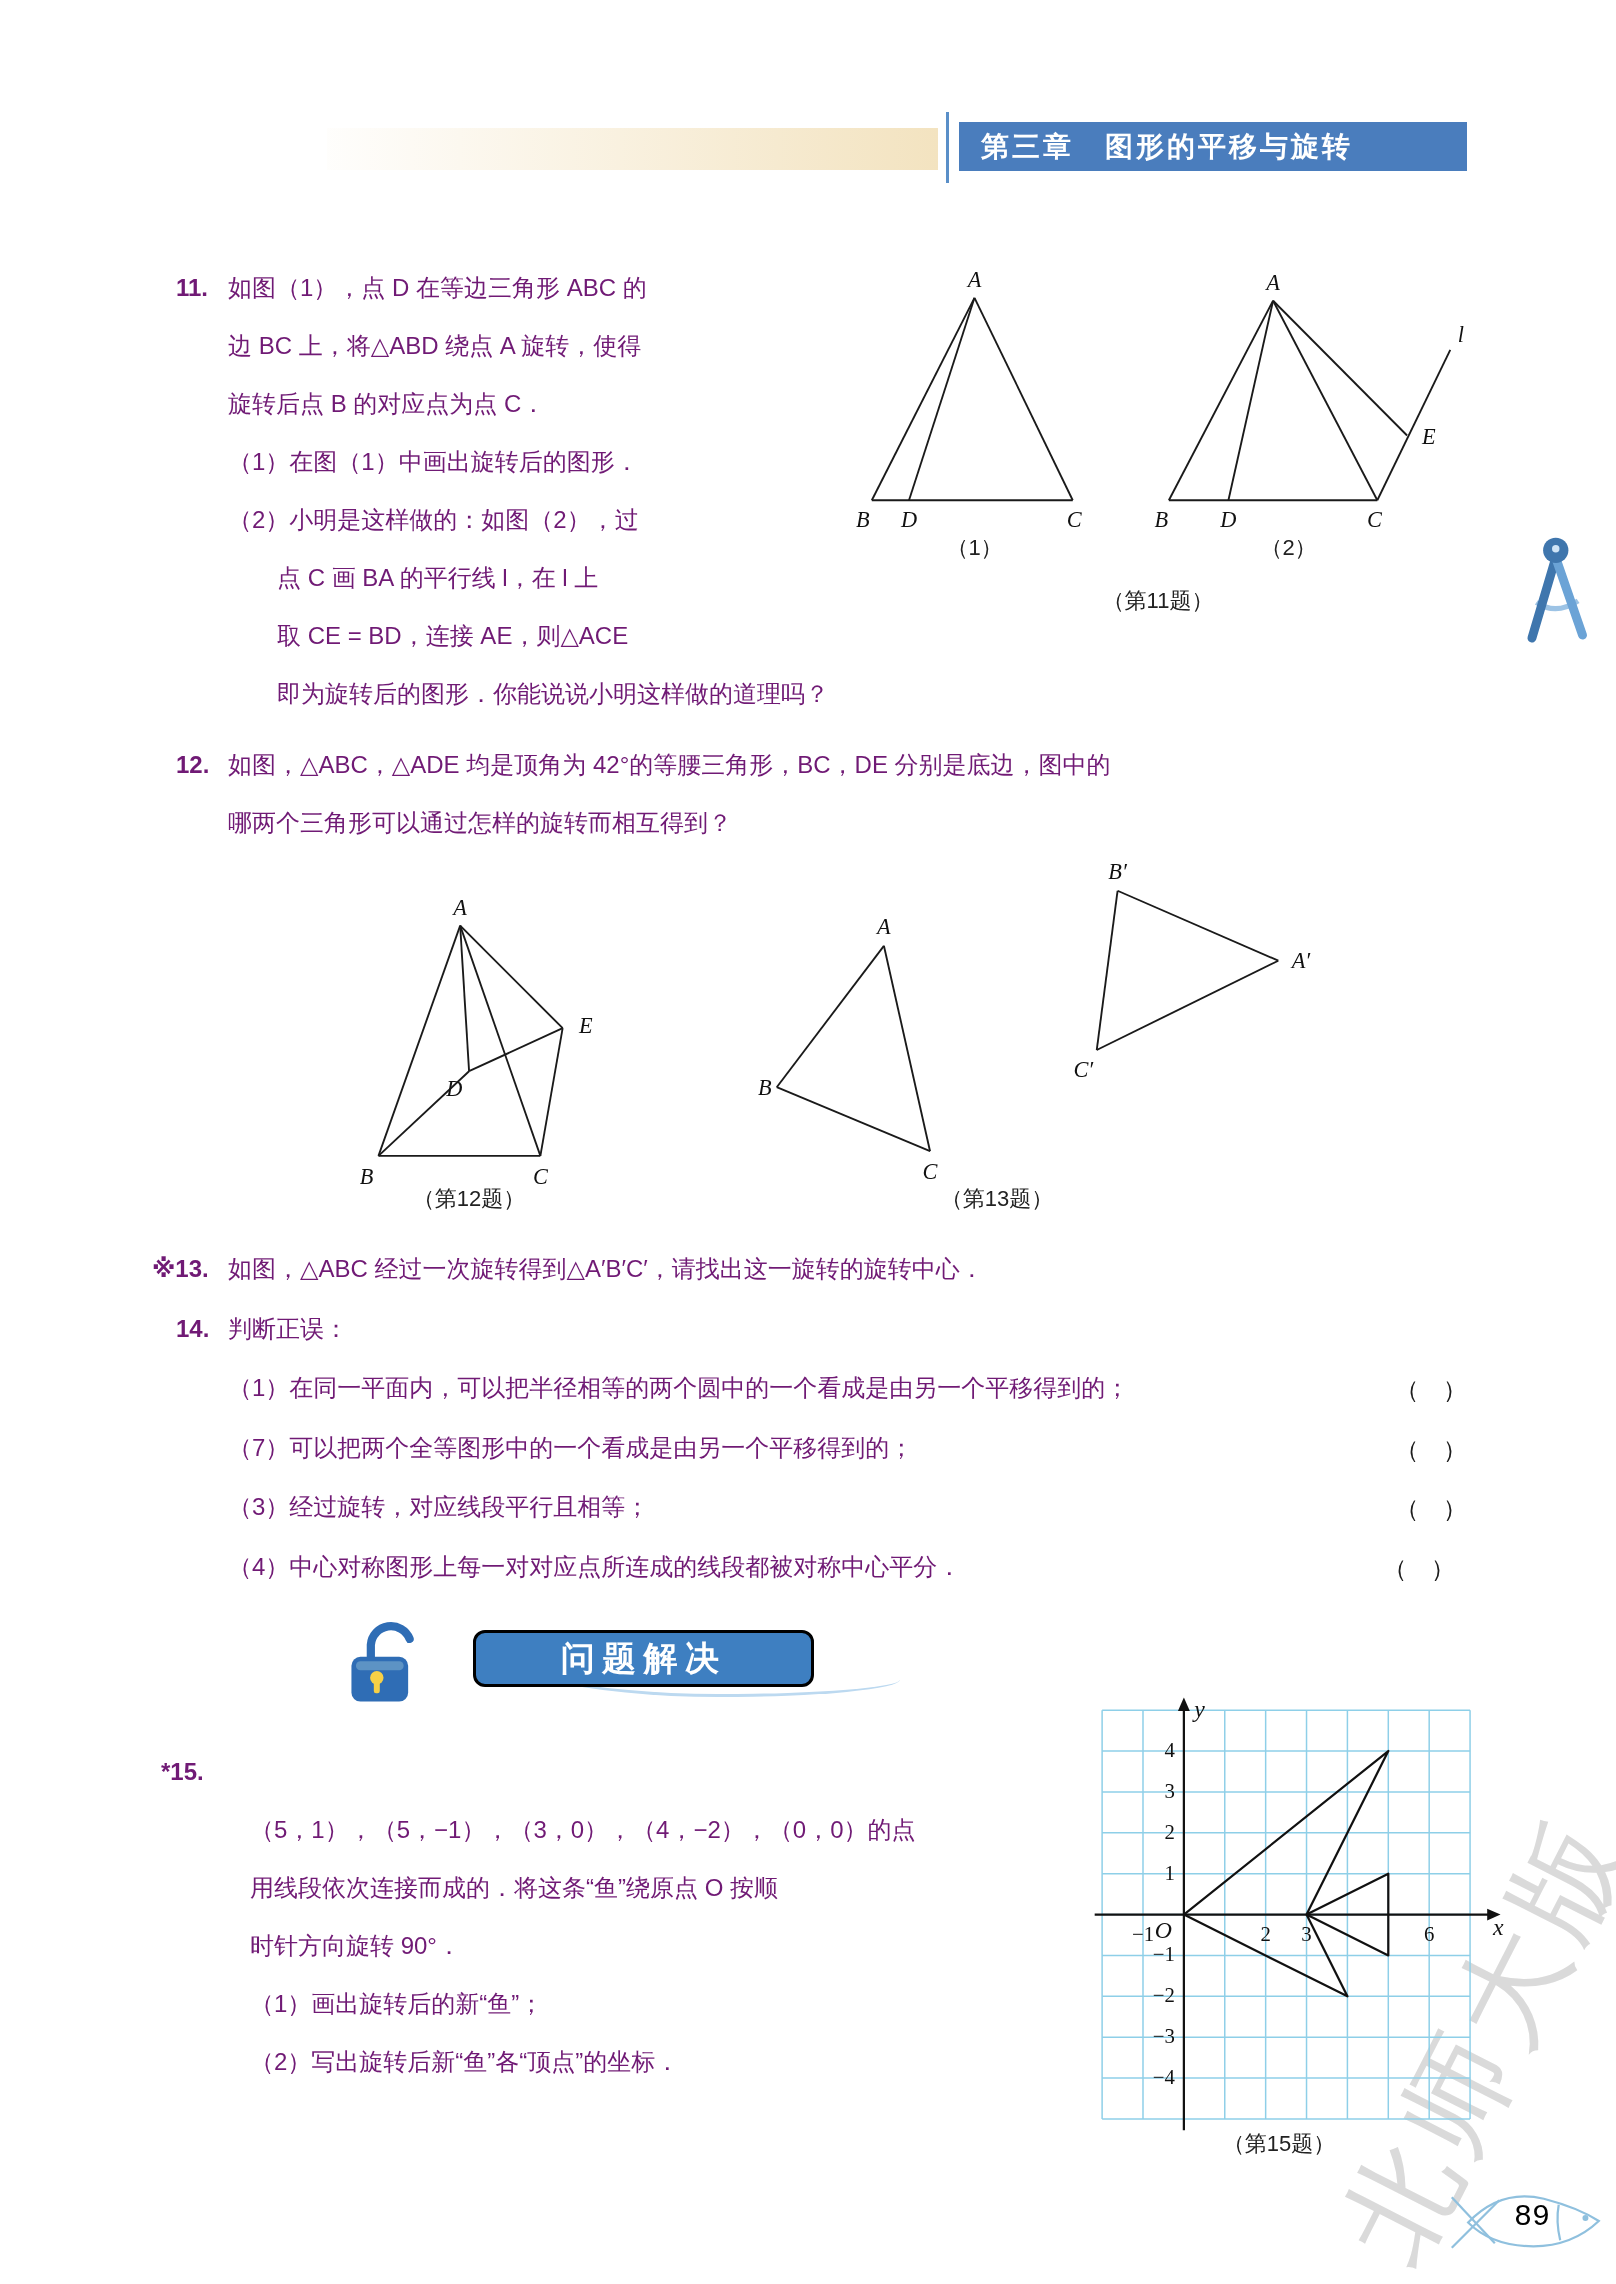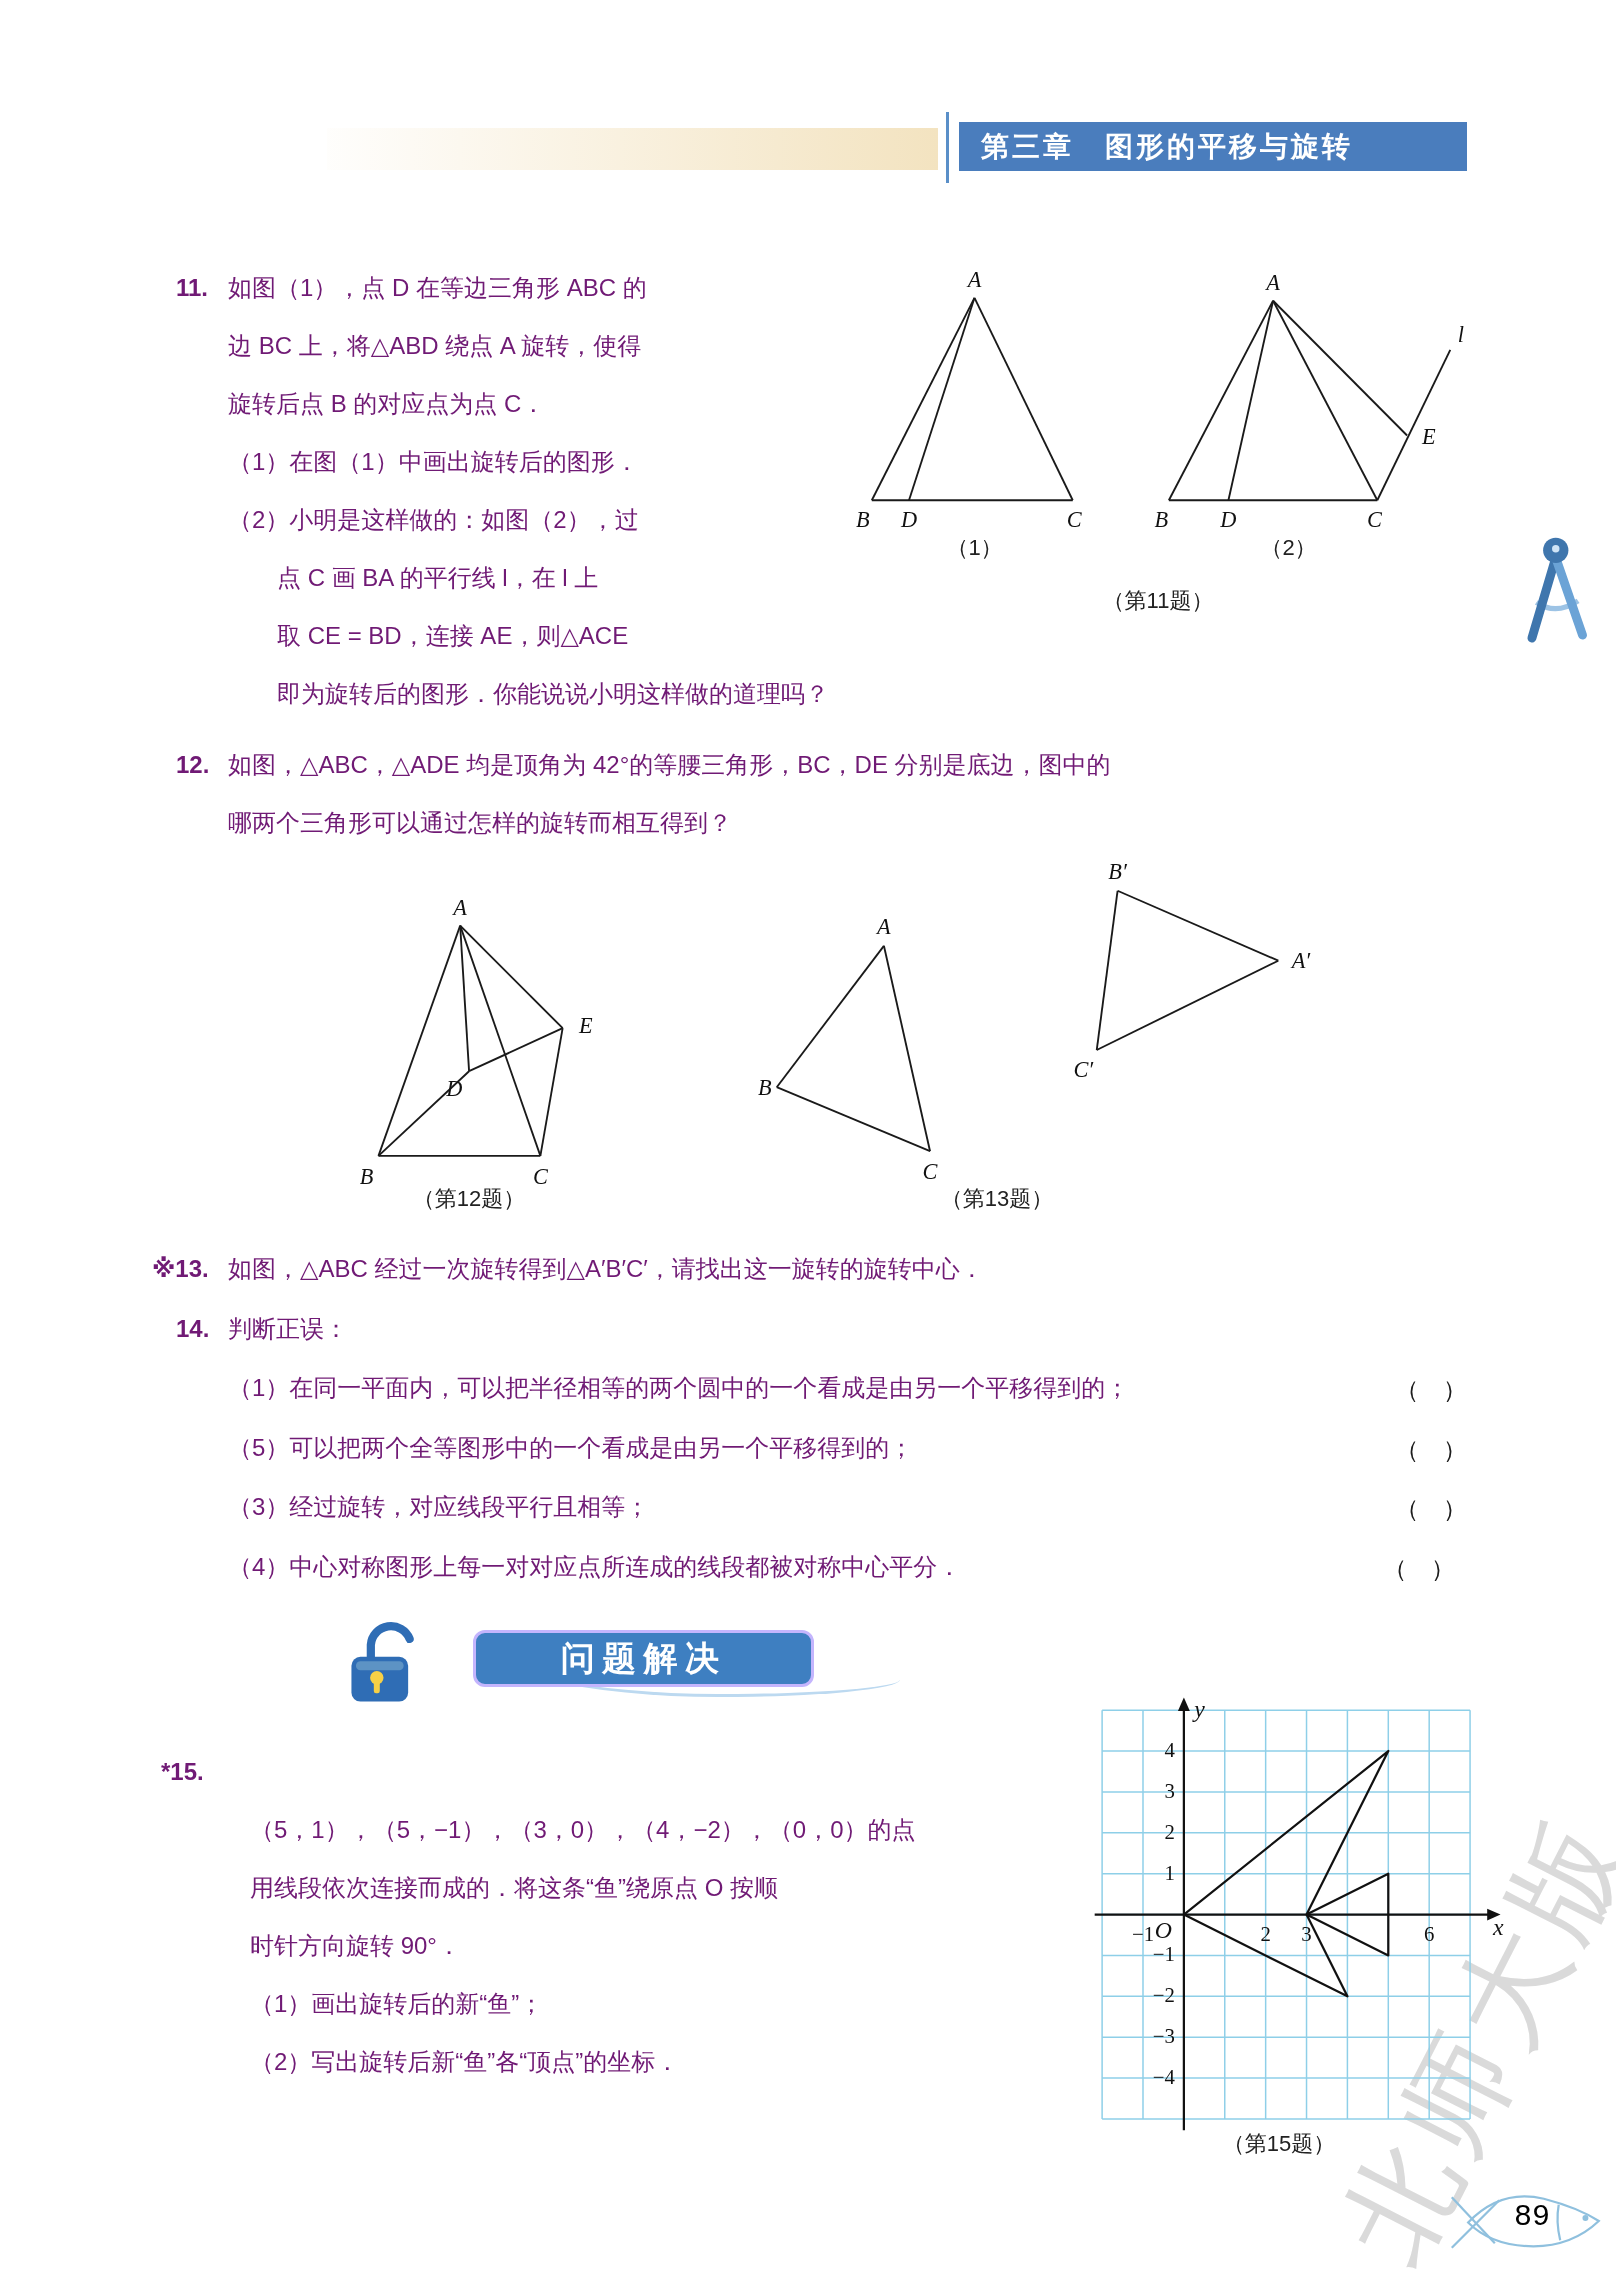--- a/index.html
+++ b/index.html
@@ -26,21 +26,21 @@
   .edge{stroke:#1a1a1a;stroke-width:2.5;fill:none;}
   .vlabel{font:italic 30px "Liberation Serif","DejaVu Serif",serif;fill:#111;}
   .tick{font:28px "Liberation Serif","DejaVu Serif",serif;fill:#111;}
   .axlabel{font:italic 32px "Liberation Serif","DejaVu Serif",serif;fill:#111;}
   #grid-lines line{stroke:#8ecfe8;stroke-width:2;}
   .axis{stroke:#111;stroke-width:3;fill:none;}
   .arrow{fill:#111;}
   #fish-poly{fill:none;stroke:#111;stroke-width:3;stroke-linejoin:round;}
   
   .solve-badge{position:absolute;left:473px;top:1630px;width:341px;height:57px;
-    background:#3e7fc1;border:3px solid #c4b5fd;border-radius:12px;
+    background:#3e7fc1;border:3px solid #000000;border-radius:12px;
     color:#fff;font-size:34px;font-weight:bold;letter-spacing:7.4px;
     display:flex;align-items:center;justify-content:center;box-sizing:border-box;}
   .swoosh{position:absolute;left:476px;top:1636px;width:424px;height:58px;
     border-bottom:3px solid #bcd9f0;border-radius:0 0 45% 60%/0 0 30% 100%;}
   .paren{position:absolute;font-size:24px;}
   .watermark{position:absolute;left:1487px;top:2038px;width:0;height:0;z-index:0;}
   .watermark span{position:absolute;transform:translate(-50%,-50%) rotate(-63deg);
     white-space:nowrap;font-size:112px;letter-spacing:9px;color:#bcbcbc;opacity:0.55;
     font-family:"Liberation Serif","DejaVu Serif",serif;}
   .page-num{position:absolute;left:1514px;top:2200px;font-size:30px;color:#000000;font-family:Liberation Mono, monospace;}
@@ -153,21 +153,21 @@
 
   <div class="txt num" style="left:152px;top:1255px;">※13.</div>
   <div class="txt" style="left:228px;top:1255px;">如图，△ABC 经过一次旋转得到△A′B′C′，请找出这一旋转的旋转中心．</div>
 
   <div class="txt num" style="left:176px;top:1315px;">14.</div>
   <div class="txt" style="left:228px;top:1315px;">判断正误：</div>
 
   <div class="txt" style="left:228px;top:1374px;">（1）在同一平面内，可以把半径相等的两个圆中的一个看成是由另一个平移得到的；</div>
   <div class="paren" style="left:1395px;top:1374px;">（　）</div>
 
-  <div class="txt" style="left:228px;top:1434px;">（5）可以把两个全等图形中的一个看成是由另一个平移得到的；</div>
+  <div class="txt" style="left:228px;top:1434px;">（7）可以把两个全等图形中的一个看成是由另一个平移得到的；</div>
   <div class="paren" style="left:1395px;top:1434px;">（　）</div>
 
   <div class="txt" style="left:228px;top:1493px;">（3）经过旋转，对应线段平行且相等；</div>
   <div class="paren" style="left:1395px;top:1493px;">（　）</div>
 
   <div class="txt" style="left:228px;top:1553px;">（4）中心对称图形上每一对对应点所连成的线段都被对称中心平分．</div>
   <div class="paren" style="left:1383px;top:1553px;">（　）</div>
 
   <div class="swoosh"></div>
   <svg style="left:332px;top:1612px;" width="112" height="97" viewBox="0 0 150 130">

